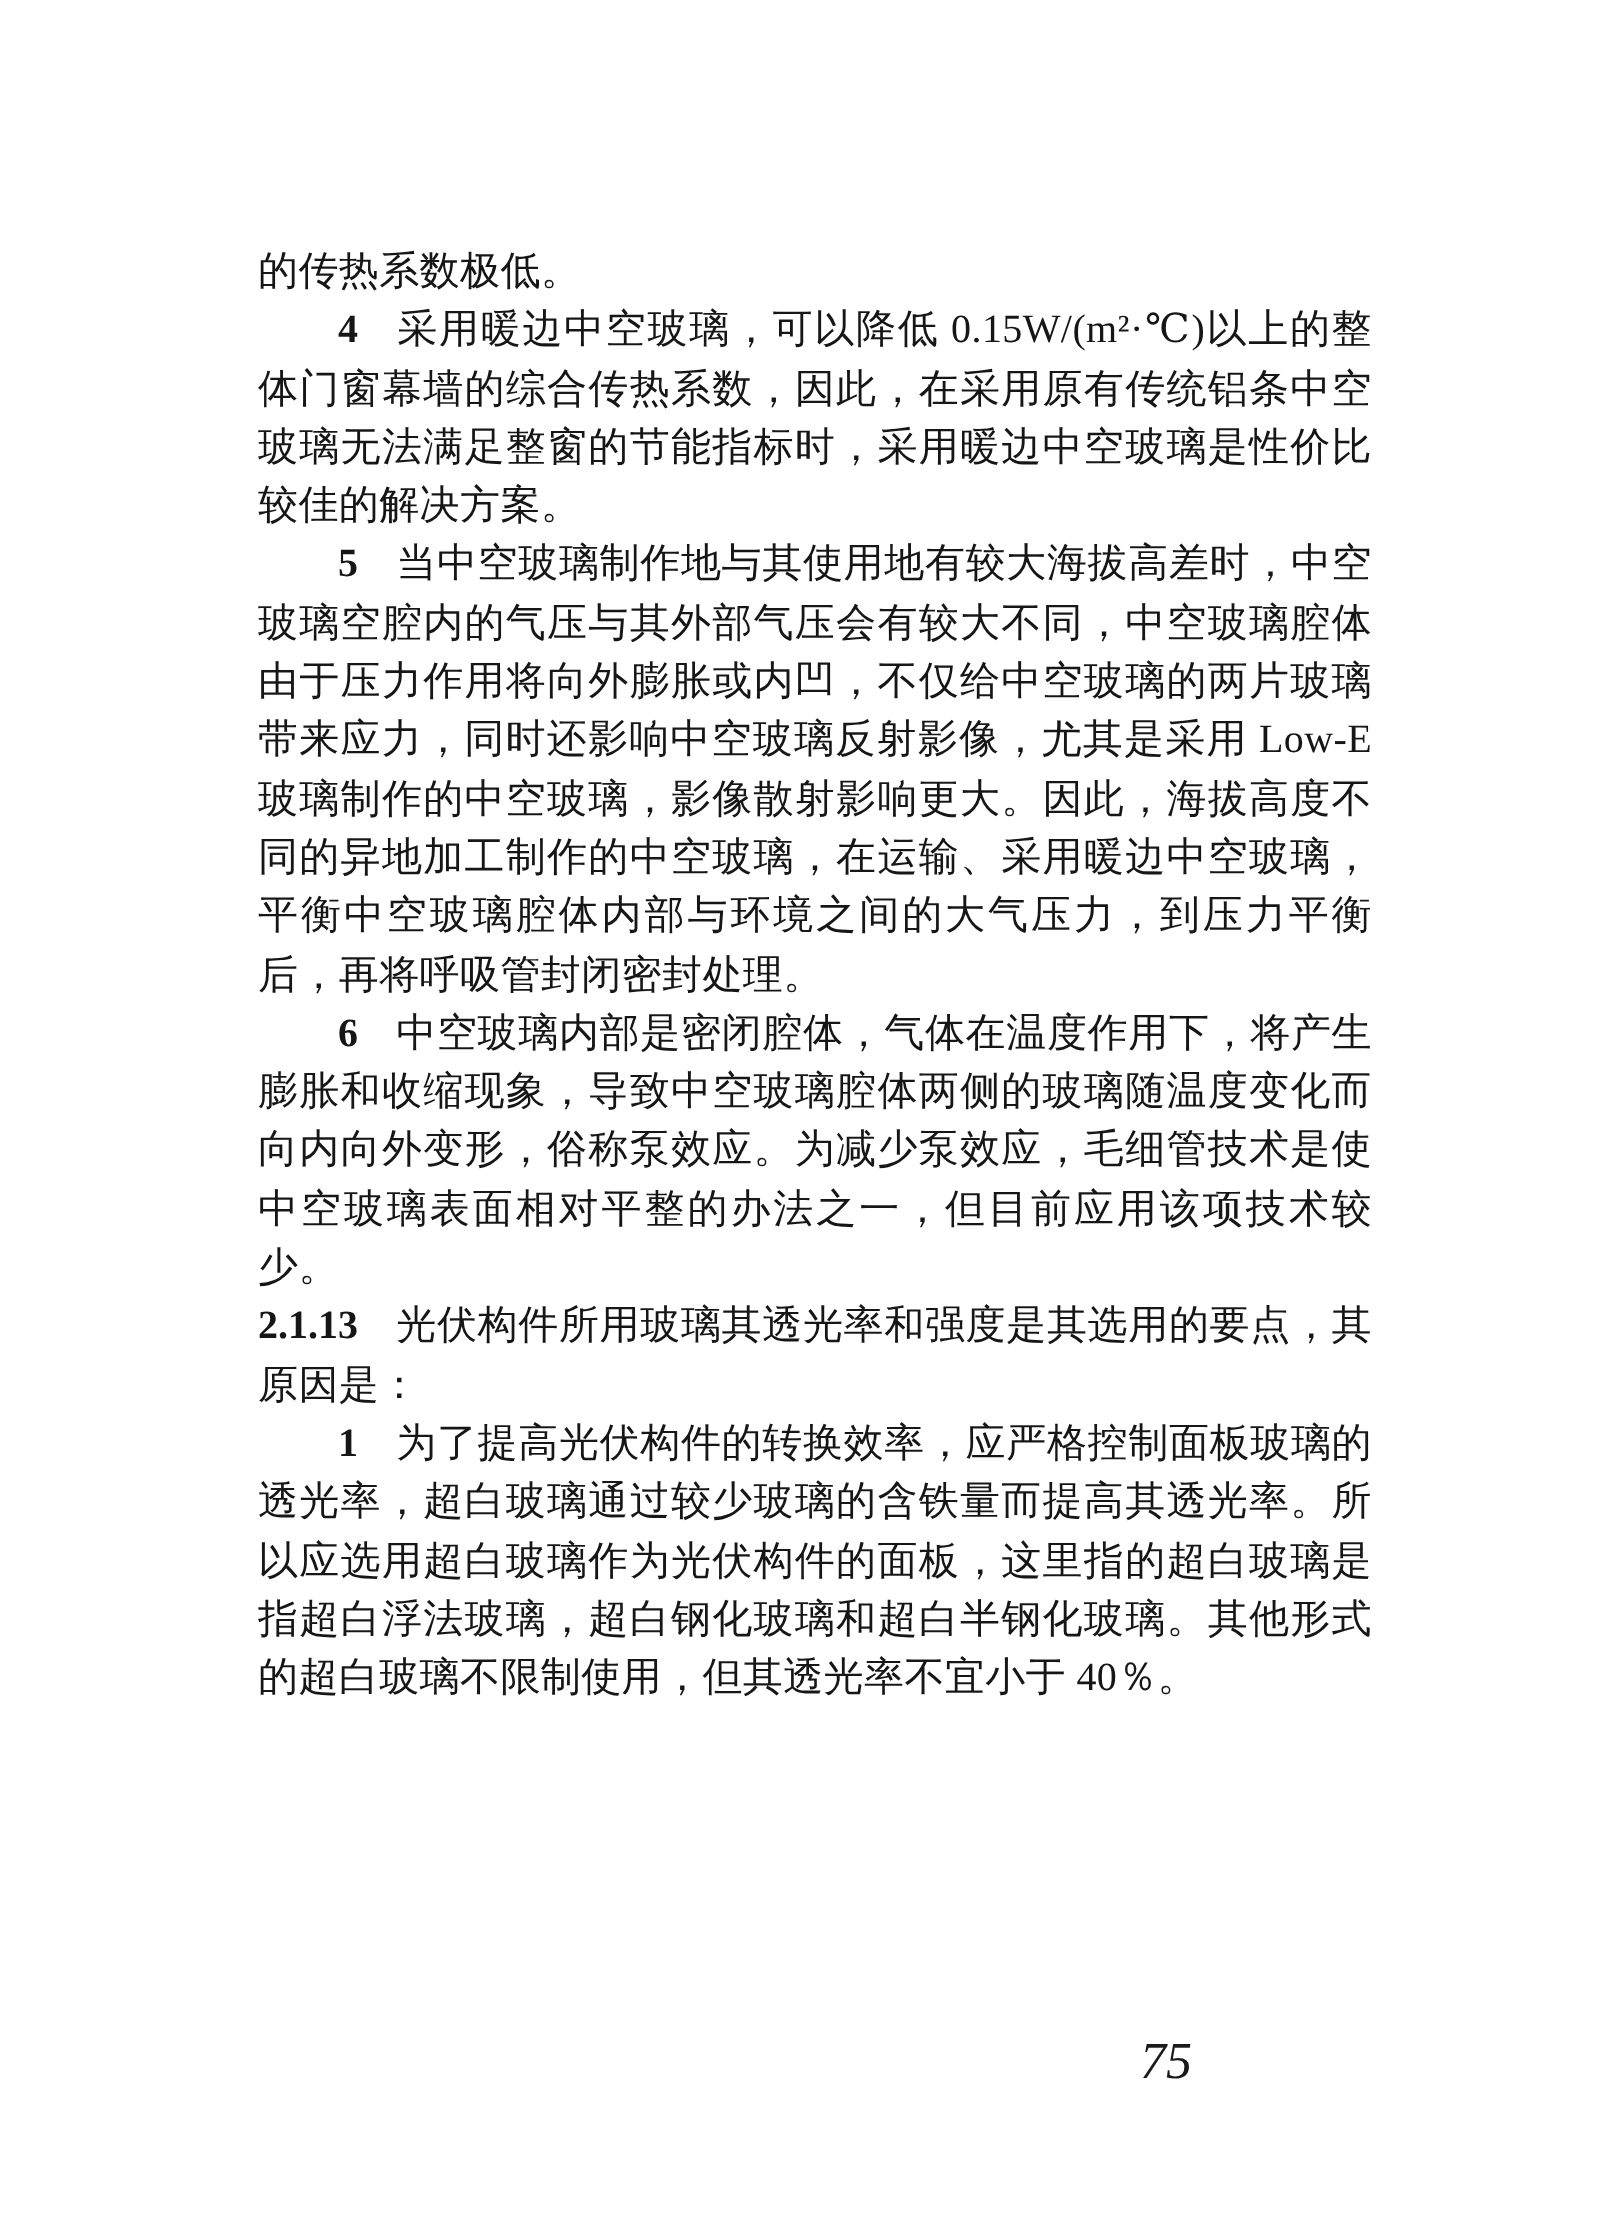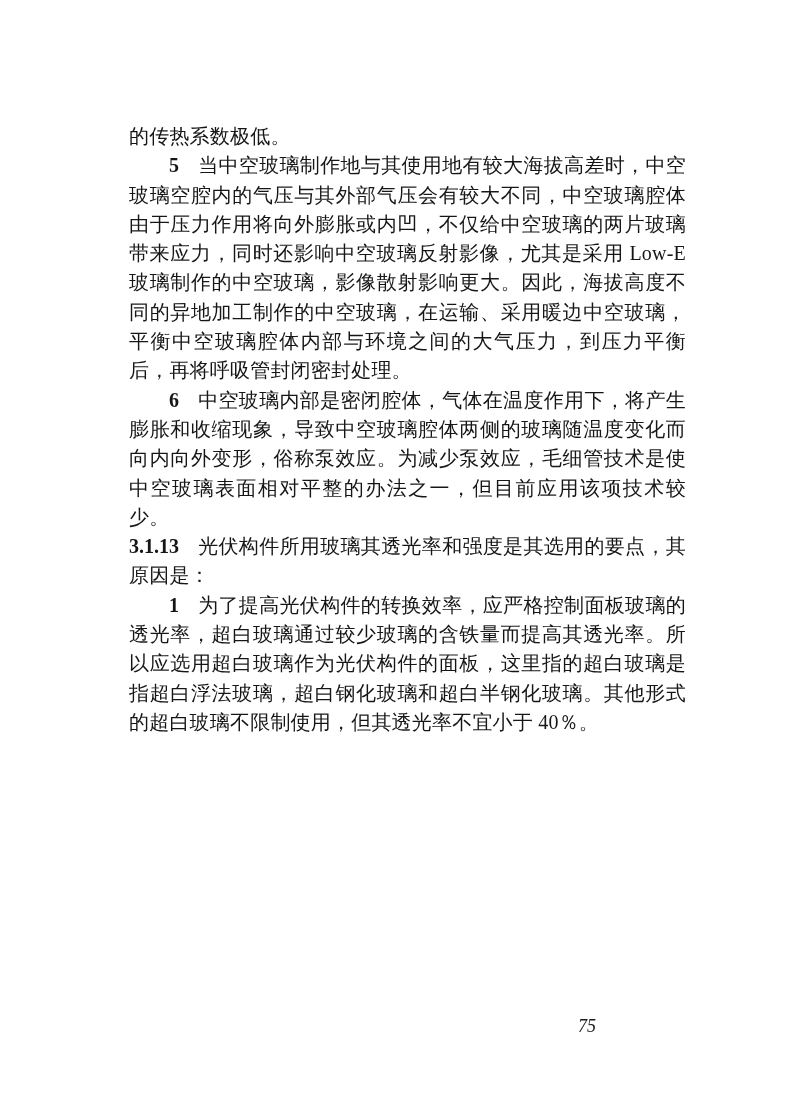--- a/index.html
+++ b/index.html
@@ -28,42 +28,43 @@
   .para.flush { text-indent: 0; }
   .clause-num {
     font-weight: bold;
     margin-right: 0.95em;
     letter-spacing: 0;
   }
   .page-number {
     position: absolute;
     top: 1016px;
     right: 128px;
-    font-size: 18px;
+    font-size: 26px;
     font-style: italic;
     color: #1a1a1a;
     font-family: "Liberation Serif", "DejaVu Serif", serif;
   }
 </style>
 </head>
 <body>
 
 <div class="page">
 
   <main class="text-body">
 
     <p class="para flush"><span class="para-text">的传热系数极低。</span></p>
 
 
+    <p class="para"><span class="clause-num">4</span><span class="para-text">采用暖边中空玻璃，可以降低 0.15W/(m²·℃)以上的整体门窗幕墙的综合传热系数，因此，在采用原有传统铝条中空玻璃无法满足整窗的节能指标时，采用暖边中空玻璃是性价比较佳的解决方案。</span></p>
 
     <p class="para"><span class="clause-num">5</span><span class="para-text">当中空玻璃制作地与其使用地有较大海拔高差时，中空玻璃空腔内的气压与其外部气压会有较大不同，中空玻璃腔体由于压力作用将向外膨胀或内凹，不仅给中空玻璃的两片玻璃带来应力，同时还影响中空玻璃反射影像，尤其是采用 Low-E 玻璃制作的中空玻璃，影像散射影响更大。因此，海拔高度不同的异地加工制作的中空玻璃，在运输、采用暖边中空玻璃，平衡中空玻璃腔体内部与环境之间的大气压力，到压力平衡后，再将呼吸管封闭密封处理。</span></p>
 
     <p class="para"><span class="clause-num">6</span><span class="para-text">中空玻璃内部是密闭腔体，气体在温度作用下，将产生膨胀和收缩现象，导致中空玻璃腔体两侧的玻璃随温度变化而向内向外变形，俗称泵效应。为减少泵效应，毛细管技术是使中空玻璃表面相对平整的办法之一，但目前应用该项技术较少。</span></p>
 
-    <p class="para flush"><span class="clause-num">3.1.13</span><span class="para-text">光伏构件所用玻璃其透光率和强度是其选用的要点，其原因是：</span></p>
+    <p class="para flush"><span class="clause-num">2.1.13</span><span class="para-text">光伏构件所用玻璃其透光率和强度是其选用的要点，其原因是：</span></p>
 
     <p class="para"><span class="clause-num">1</span><span class="para-text">为了提高光伏构件的转换效率，应严格控制面板玻璃的透光率，超白玻璃通过较少玻璃的含铁量而提高其透光率。所以应选用超白玻璃作为光伏构件的面板，这里指的超白玻璃是指超白浮法玻璃，超白钢化玻璃和超白半钢化玻璃。其他形式的超白玻璃不限制使用，但其透光率不宜小于 40％。</span></p>
 
   </main>
 
   <div class="page-number">75</div>
 
 </div>
 
 </body></html>

